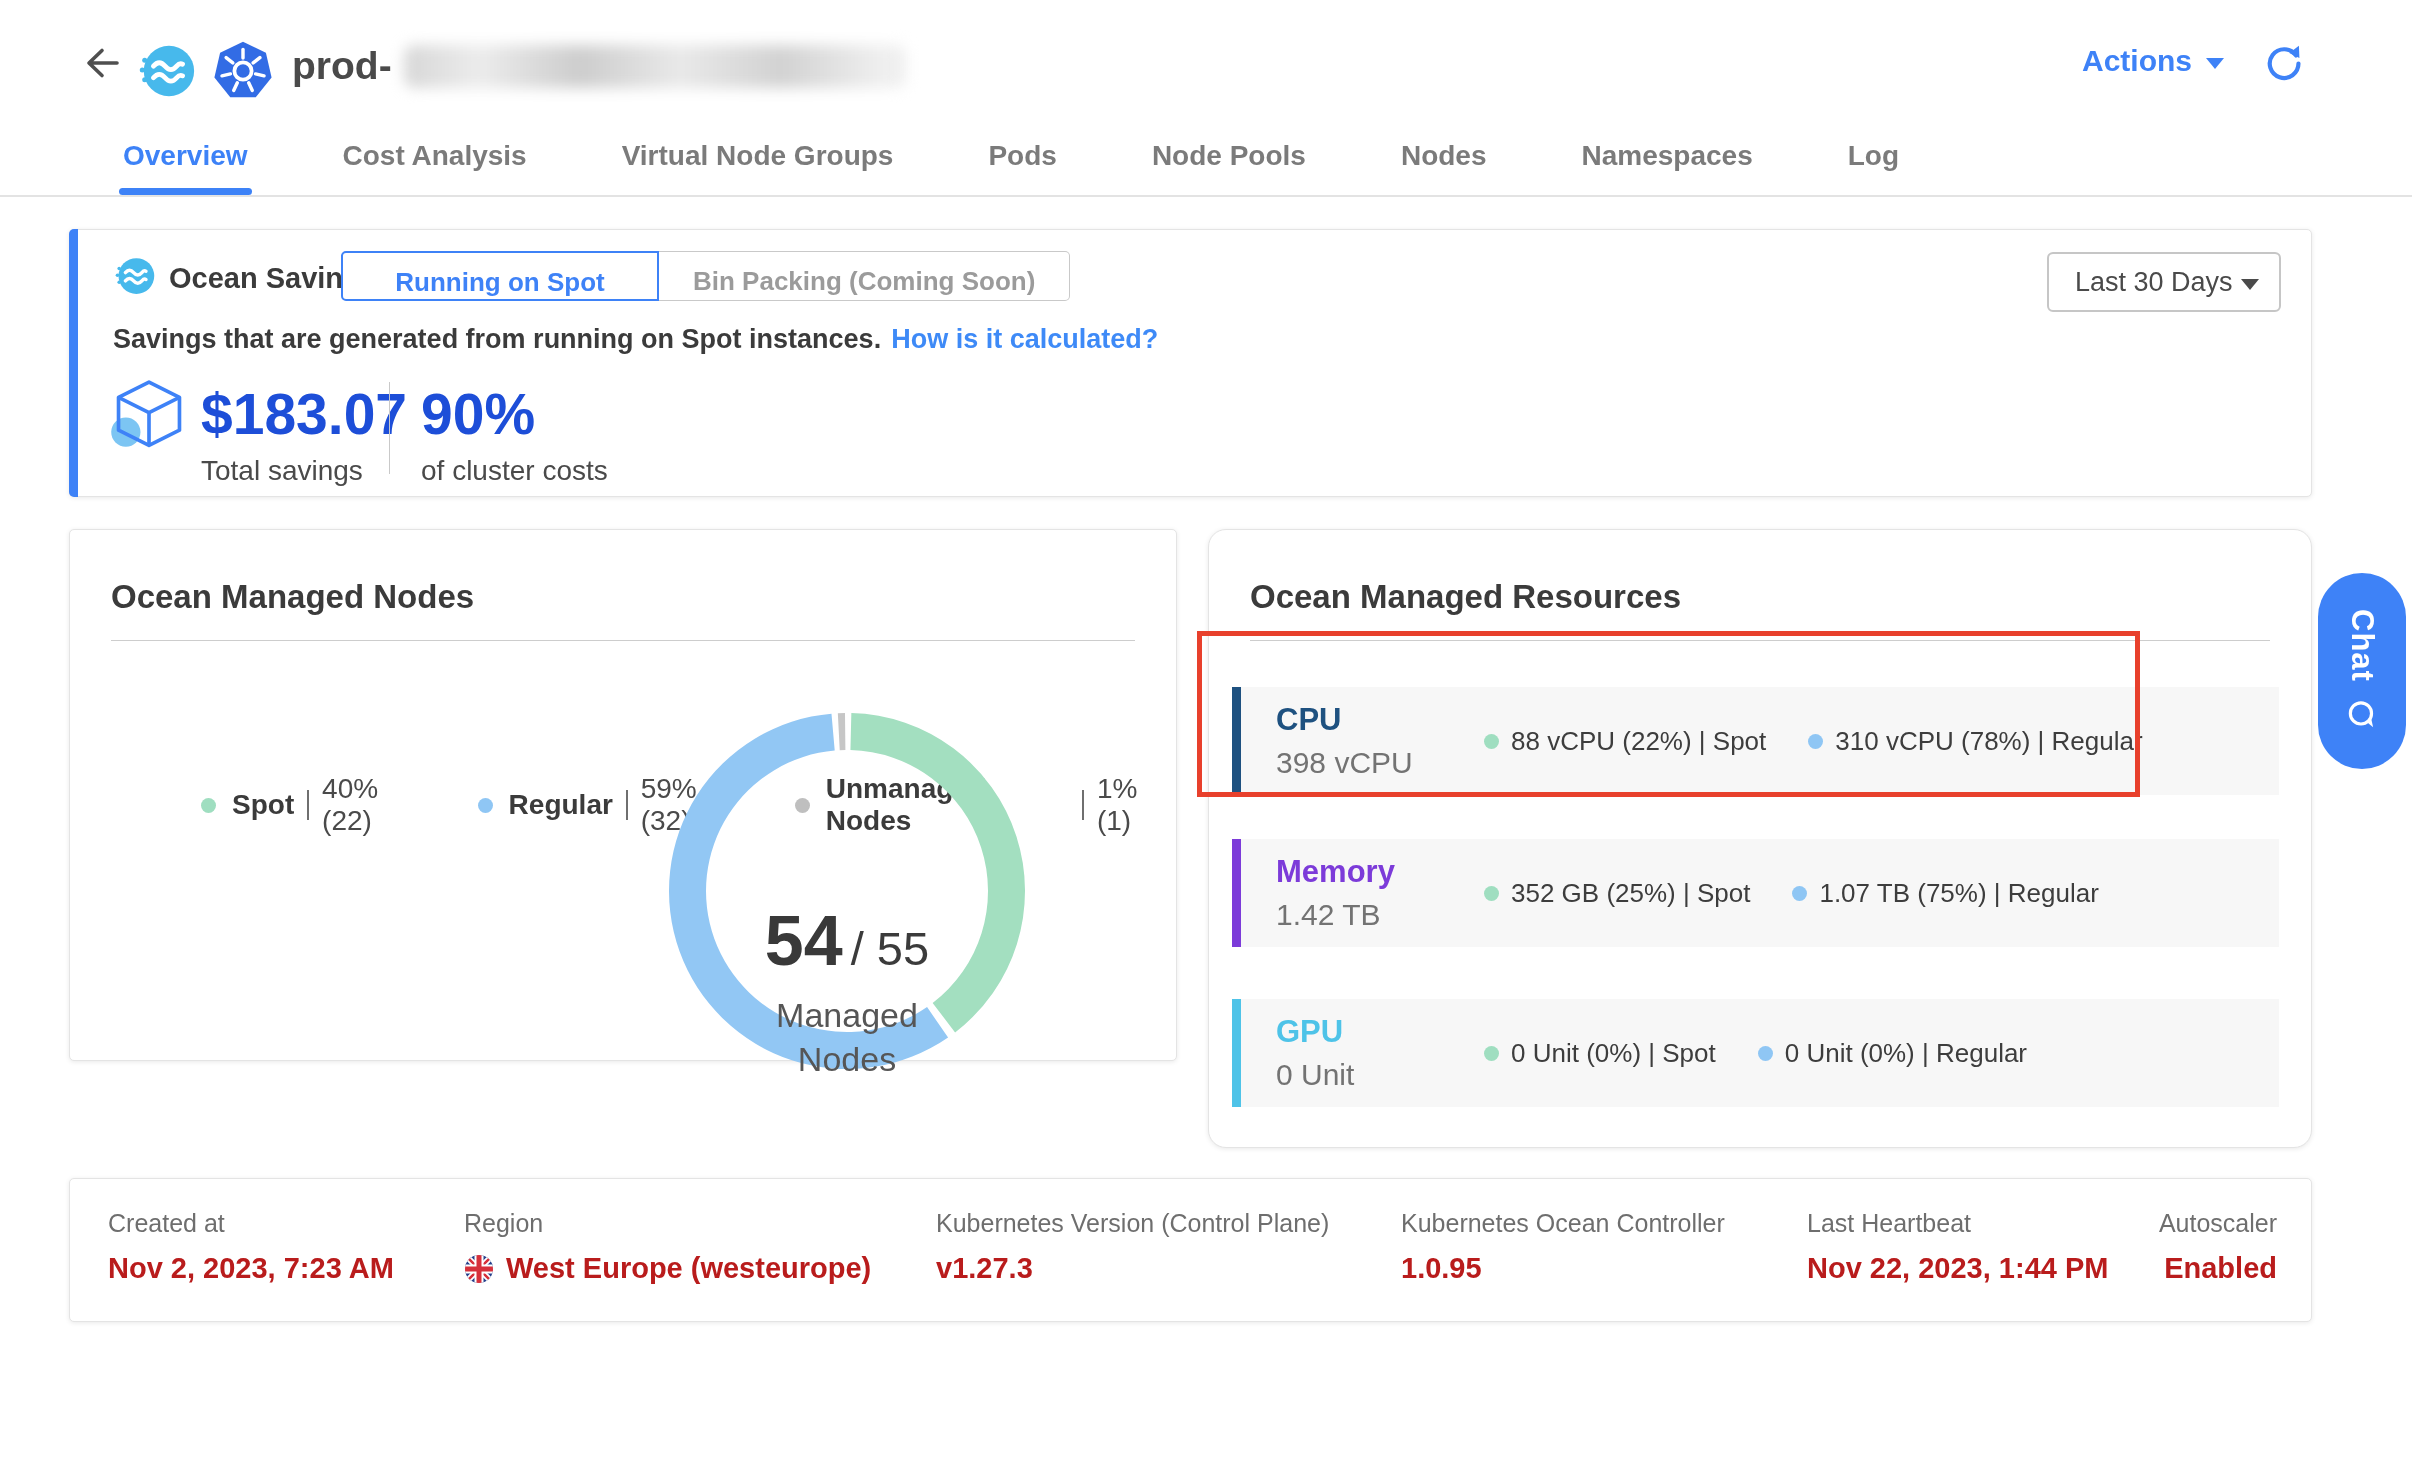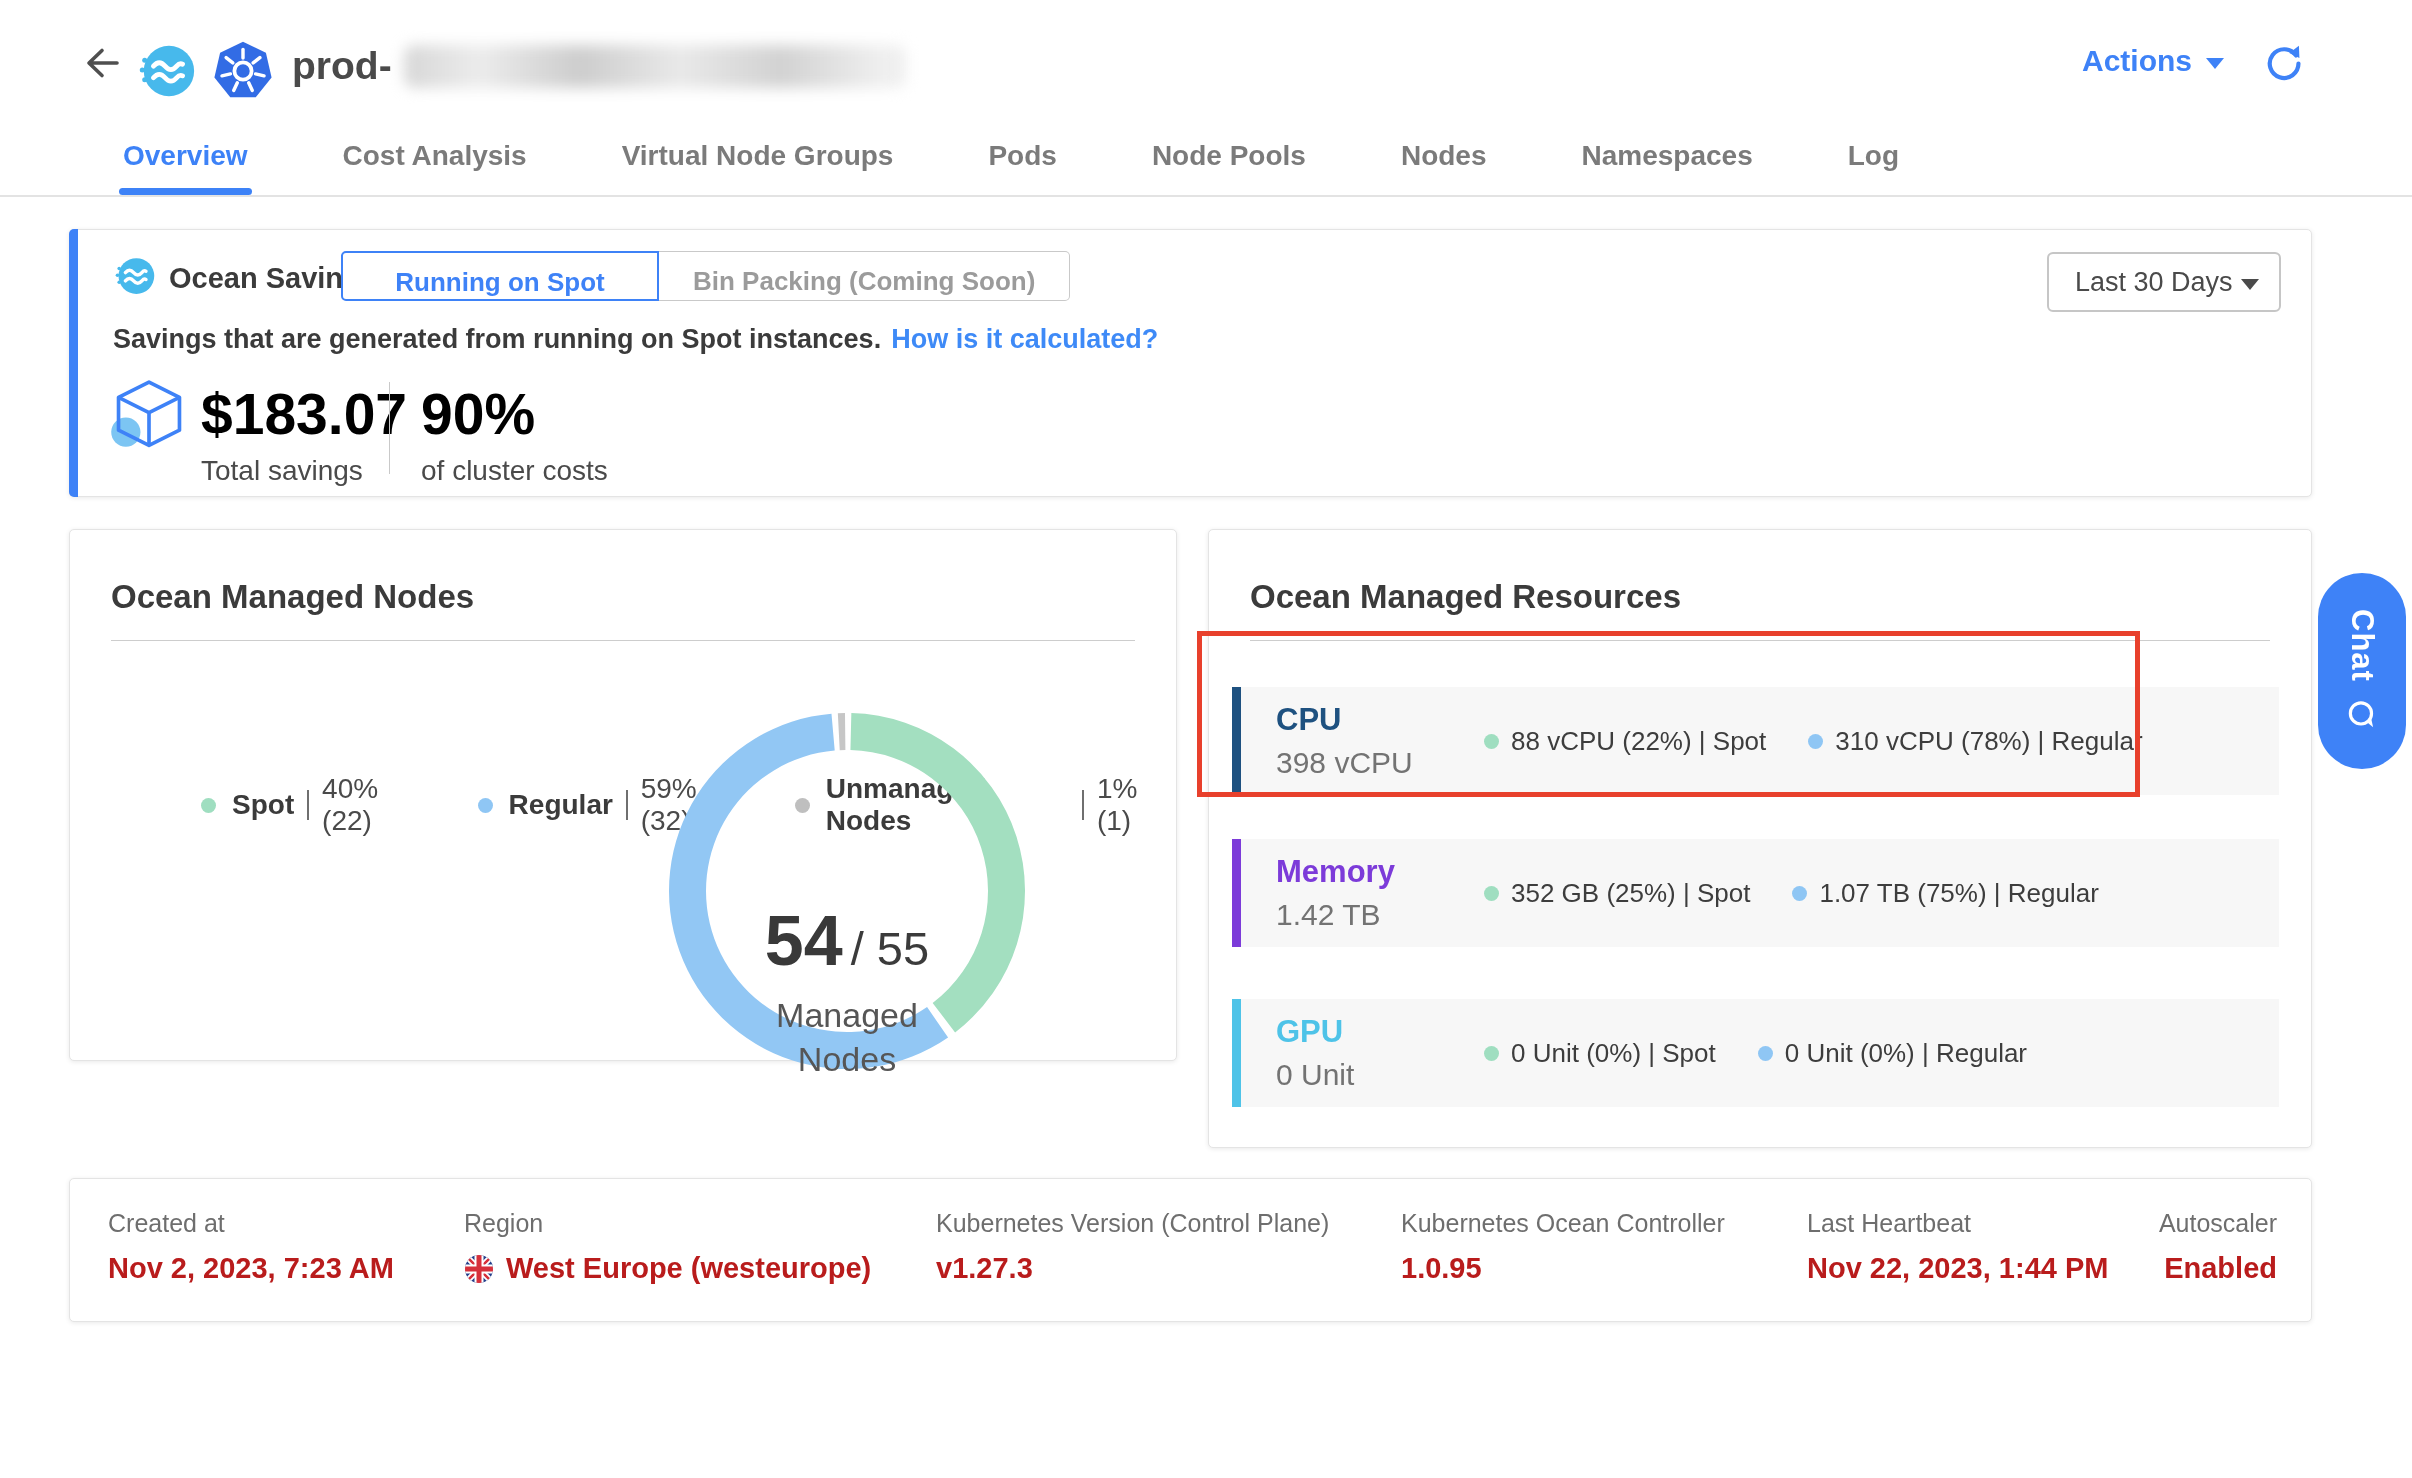--- a/index.html
+++ b/index.html
@@ -42,21 +42,21 @@
   .toggle-btn { height:50px; font-family:inherit; font-size:26px; font-weight:700; background:#fff; cursor:pointer; padding:14px 34px; }
   .toggle-btn.on { min-width:318px; color:#3E82F7; border:2px solid #3E82F7; border-radius:5px 0 0 5px; }
   .toggle-btn.off { min-width:312px; color:#9B9B9B; border:1px solid #C9C9C9; border-left:none; border-radius:0 5px 5px 0; }
   .period-select { position:absolute; left:1977px; top:22px; width:234px; height:60px; border:2px solid #C6C6C6; border-radius:6px;
     background:#fff; display:flex; align-items:center; justify-content:space-between; padding:0 20px 0 26px; cursor:pointer; }
   .period-select .val { font-size:27px; color:#4A4A4A; }
   .caret-down-dark { width:0; height:0; border-left:9px solid transparent; border-right:9px solid transparent; border-top:11px solid #4A4A4A; margin-top:4px; }
   .savings-desc { position:absolute; left:43px; top:94px; font-size:27px; font-weight:700; color:#3B3B3B; }
   .savings-desc a { color:#3E8AF7; text-decoration:none; margin-left:10px; cursor:pointer; }
   .cube-icon { position:absolute; left:40px; top:146px; width:78px; height:78px; }
-  .stat-big { font-size:57px; font-weight:700; color:#000000; line-height:1; }
+  .stat-big { font-size:57px; font-weight:700; color:#1d4ed8; line-height:1; }
   .stat-sub { font-size:28px; color:#4A4A4A; margin-top:12px; }
   .stat-total { position:absolute; left:131px; top:156px; }
   .stat-vline { position:absolute; left:319px; top:152px; width:1px; height:92px; background:#C9C9C9; }
   .stat-pct { position:absolute; left:351px; top:156px; }
 
   
   .nodes-card { left:69px; top:529px; width:1108px; height:532px; }
   .mn-legend { position:absolute; left:131px; top:258px; display:flex; flex-direction:row; gap:50px; }
   .mn-item { display:flex; align-items:center; height:34px; }
   .dot { width:15px; height:15px; border-radius:50%; flex:0 0 auto; }
@@ -67,21 +67,21 @@
   .mn-item .sep { width:2px; height:30px; background:#6F6F6F; margin:0 13px; }
   .mn-item .vl { font-size:28px; color:#4A4A4A; }
   .donut-wrap { position:absolute; left:587px; top:171px; width:380px; height:380px; }
   .donut-center { position:absolute; inset:0; display:flex; flex-direction:column; align-items:center; justify-content:flex-end; }
   .donut-line1 { display:flex; align-items:baseline; }
   .donut-count { font-size:70px; font-weight:700; color:#393939; }
   .donut-total { font-size:47px; color:#3B3B3B; margin-left:8px; }
   .donut-cap { font-size:34px; color:#565656; line-height:1.3; margin-top:12px; text-align:center; }
 
   
-  .res-card { left:1208px; top:529px; width:1104px; height:619px; }
+  .res-card { left:1208px; top:529px; width:1104px; height:619px;border-radius:18px; }
   .res-row { position:absolute; left:23px; width:1047px; height:108px; background:#F7F7F7; display:flex; align-items:center; }
   .res-bar { position:absolute; left:0; top:0; bottom:0; width:9px; }
   .row-cpu { top:157px; } .row-mem { top:309px; } .row-gpu { top:469px; }
   .row-cpu .res-bar { background:#1E5180; } .row-cpu .res-name { color:#1E5180; }
   .row-mem .res-bar { background:#7C3BD9; } .row-mem .res-name { color:#7C3BD9; }
   .row-gpu .res-bar { background:#4EC3E8; } .row-gpu .res-name { color:#4EC3E8; }
   .res-label { margin-left:44px; width:208px; }
   .res-name { font-size:31px; font-weight:700; }
   .res-total { font-size:30px; color:#737373; margin-top:8px; }
   .res-legend { display:flex; align-items:center; gap:42px; }

